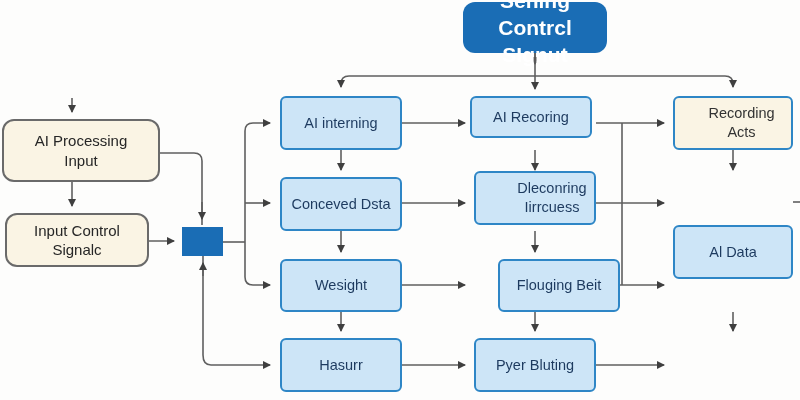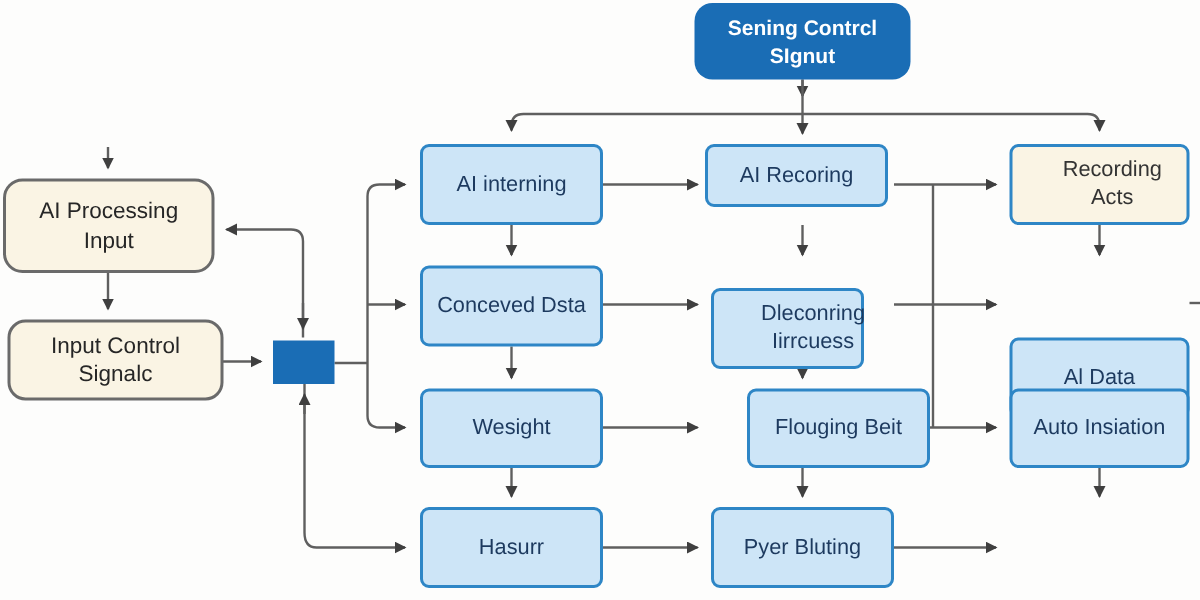--- a/index.html
+++ b/index.html
@@ -1,21 +1,21 @@
 <!DOCTYPE html>
 <html><head>
 <meta charset="utf-8">
 <style>
   html,body{margin:0;padding:0;background:#ffffff;}
   #stage{position:relative;width:800px;height:400px;background:#fdfdfc;overflow:hidden;
          font-family:"Liberation Sans", sans-serif;}
   svg.connectors{position:absolute;left:0;top:0;width:800px;height:400px;}
   .node{position:absolute;display:flex;align-items:center;justify-content:center;
         text-align:center;white-space:pre-line;box-sizing:border-box;line-height:1.3;}
-  .node.dark{background:#1a6db5;color:#ffffff;font-weight:bold;font-size:14px;
+  .node.dark{background:#1a6db5;color:#ffffff;font-weight:bold;font-size:21px;
              border-radius:14px;border:none;}
   .node.lightblue{background:#cde5f7;border:2px solid #2e86c6;border-radius:6px;
              color:#1d3a5f;font-size:14.5px;font-weight:500;}
   .node.cream{background:#faf4e4;border:2px solid #6a6a6a;border-radius:12px;
              color:#262626;font-size:15px;font-weight:500;}
   .node.cream-blue{background:#faf4e4;border:2px solid #2e86c6;border-radius:6px;
              color:#333333;font-size:14.5px;font-weight:500;padding-left:17px;}
   .junction{position:absolute;background:#1a6db5;}
 </style>
 </head>
@@ -73,39 +73,38 @@
       <path d="M535 312 V331" marker-end="url(#arw)"></path>
 
       <path d="M733 150 V170" marker-end="url(#arw)"></path>
       <path d="M733 231 V252" marker-end="url(#arw)"></path>
       <path d="M733 312 V331" marker-end="url(#arw)"></path>
 
       <path d="M793 202 H800"></path>
     </g>
   </svg>
 
-  <div class="node cream" style="left:2px;top:119px;width:141px;height:63px;border-radius:13px;">AI Processing
+  <div class="node cream" style="left:2px;top:119px;width:158px;height:63px;">AI Processing
 Input</div>
   <div class="node cream" style="left:5px;top:213px;width:144px;height:54px;">Input Control
 Signalc</div>
 
   <div class="node dark" style="left:463px;top:2px;width:144px;height:51px;border-radius:12px;">Sening Contrcl
 SIgnut</div>
 
   <div class="junction" style="left:182px;top:227px;width:41px;height:29px;"></div>
 
   <div class="node lightblue" style="left:280px;top:177px;width:122px;height:54px;">Conceved Dsta</div>
   <div class="node lightblue" style="left:280px;top:96px;width:122px;height:54px;">AI interning</div>
   <div class="node lightblue" style="left:280px;top:259px;width:122px;height:53px;">Wesight</div>
   <div class="node lightblue" style="left:280px;top:338px;width:122px;height:54px;">Hasurr</div>
 
   <div class="node lightblue" style="left:470px;top:96px;width:122px;height:42px;">AI Recoring</div>
-  <div class="node lightblue" style="left:474px;top:192px;width:102px;height:54px;padding-left:34px;">Dleconring
+  <div class="node lightblue" style="left:474px;top:171px;width:122px;height:54px;padding-left:34px;">Dleconring
 Iirrcuess</div>
   <div class="node lightblue" style="left:498px;top:259px;width:122px;height:53px;">Flouging Beit</div>
   <div class="node lightblue" style="left:474px;top:338px;width:122px;height:54px;">Pyer Bluting</div>
 
   <div class="node cream-blue" style="left:673px;top:96px;width:120px;height:54px;">Recording
 Acts</div>
   <div class="node lightblue" style="left:673px;top:177px;width:120px;height:54px;margin-top:48px;">Al Data</div>
-  <div class="node lightblue" style="left:673px;top:259px;width:120px;height:53px;">Auto Insiation</div>
 
 </div>
 
 </body></html>

